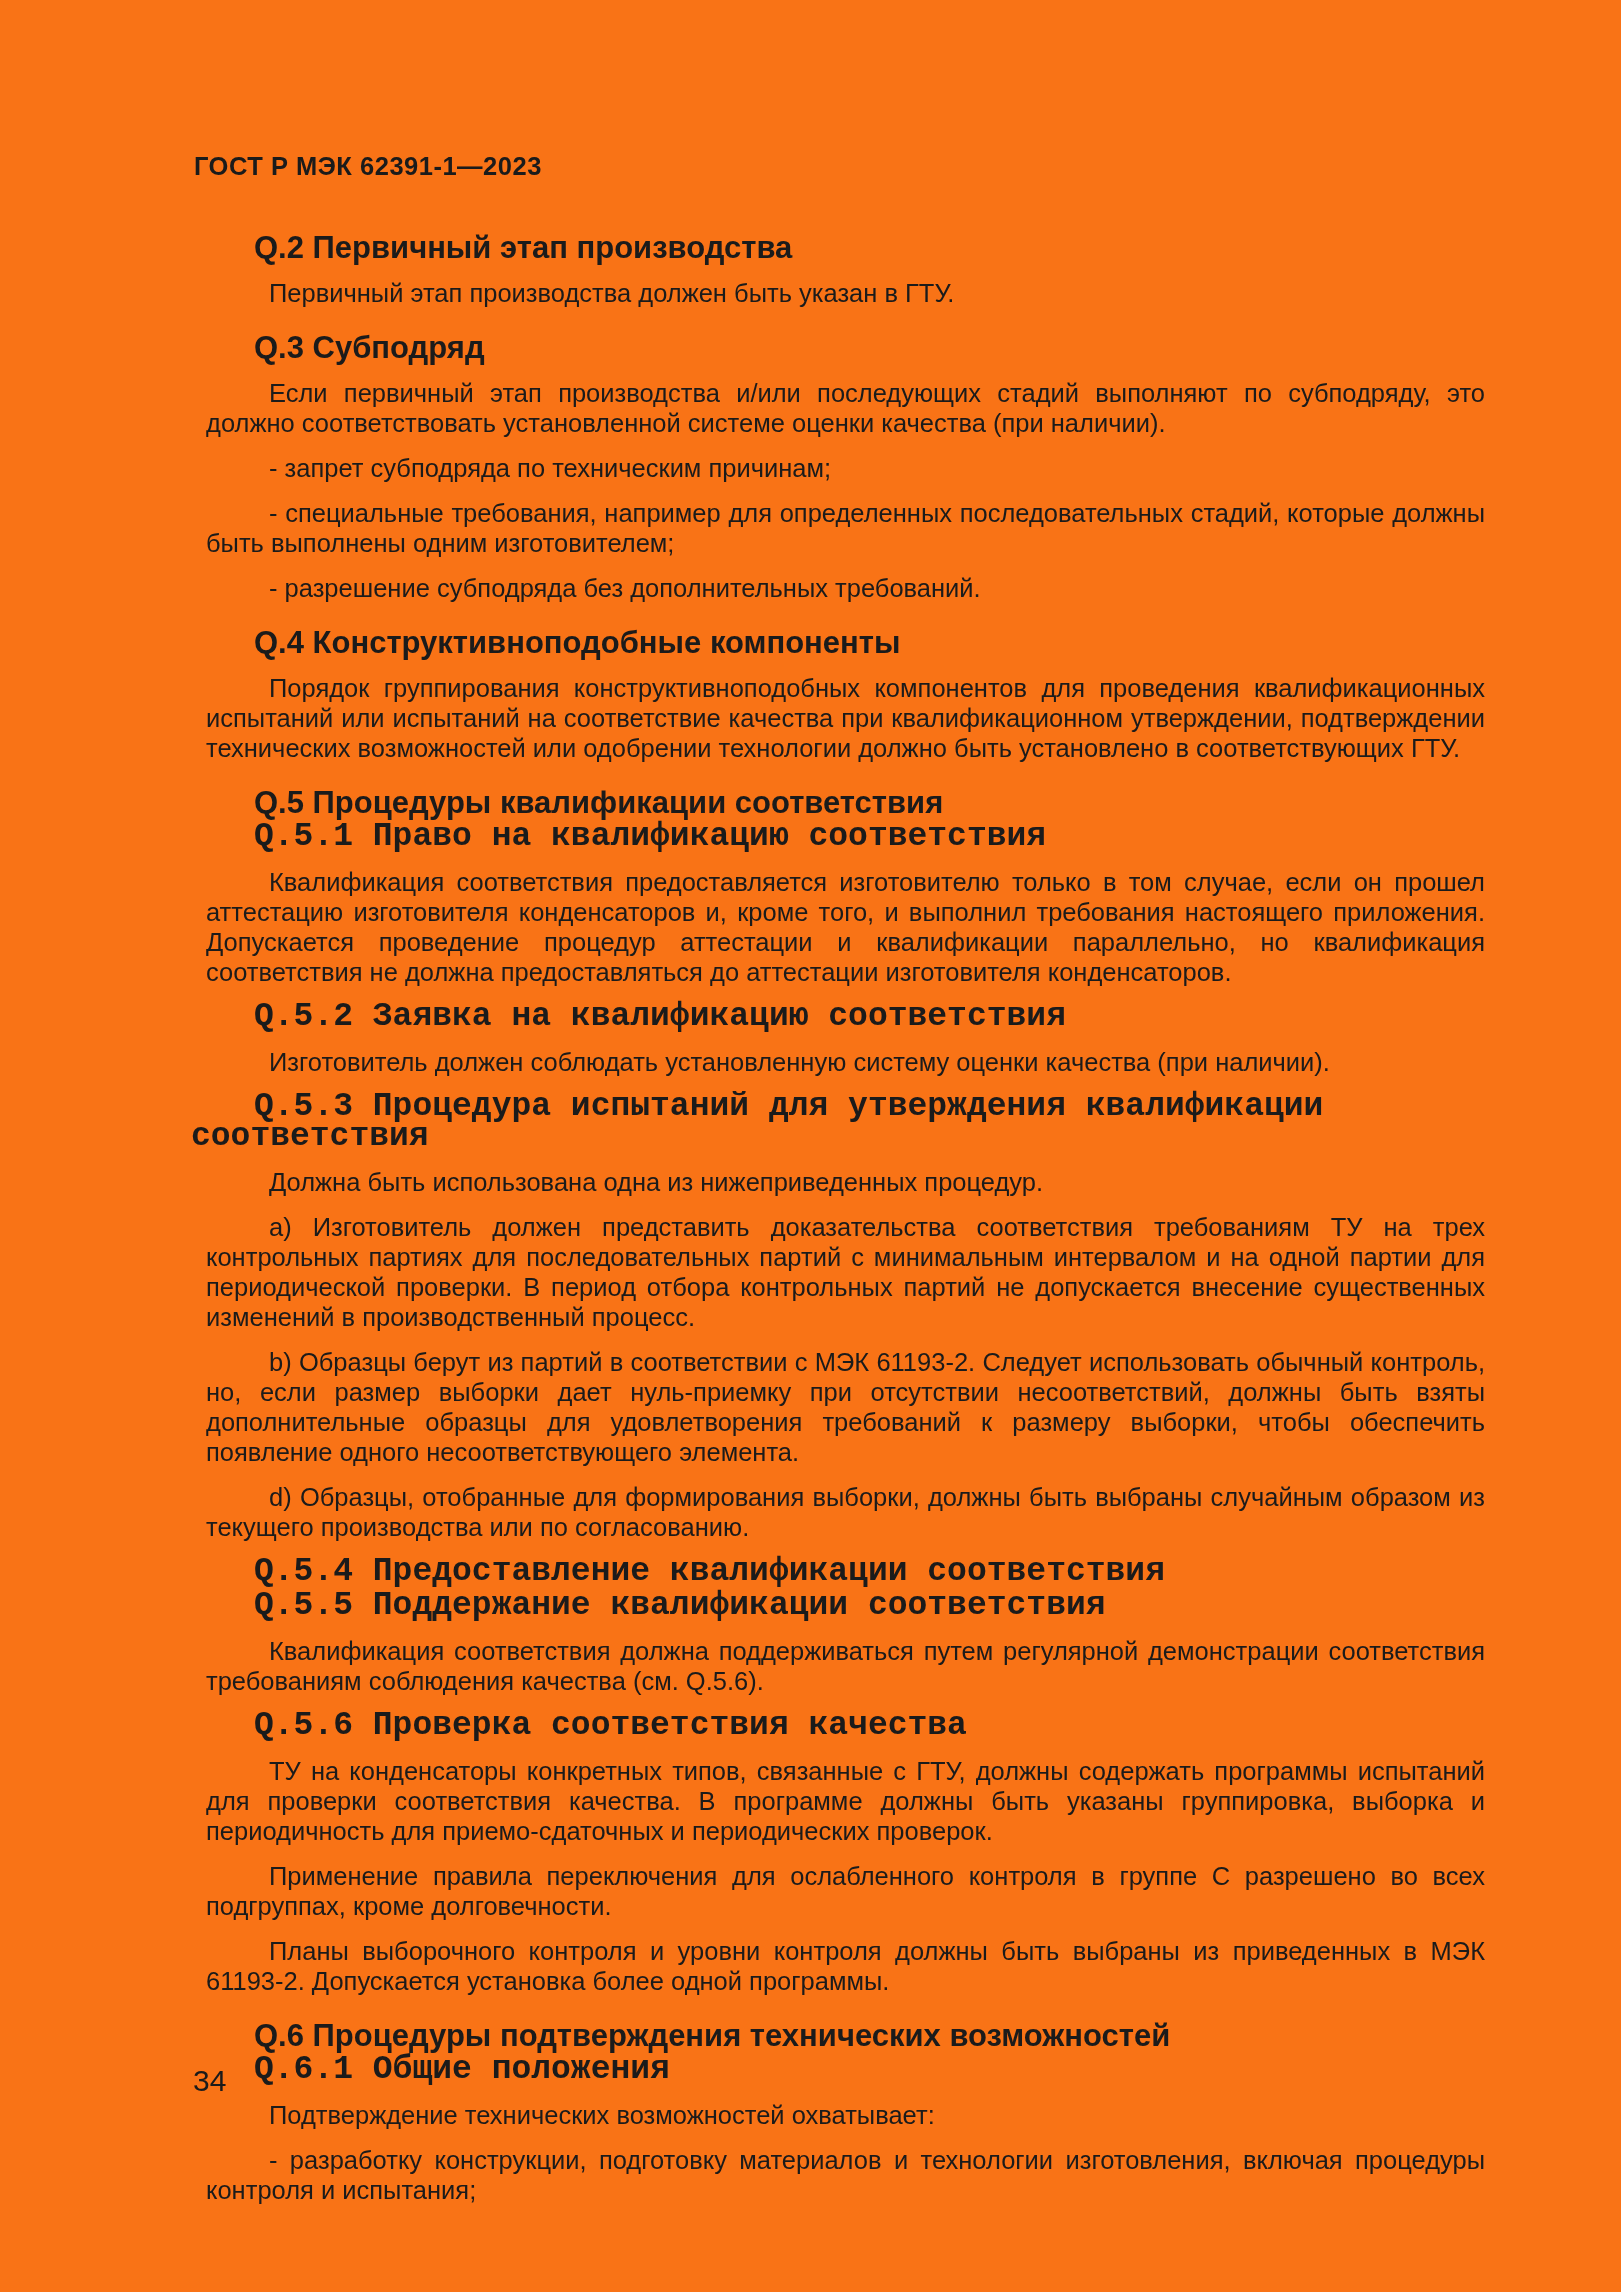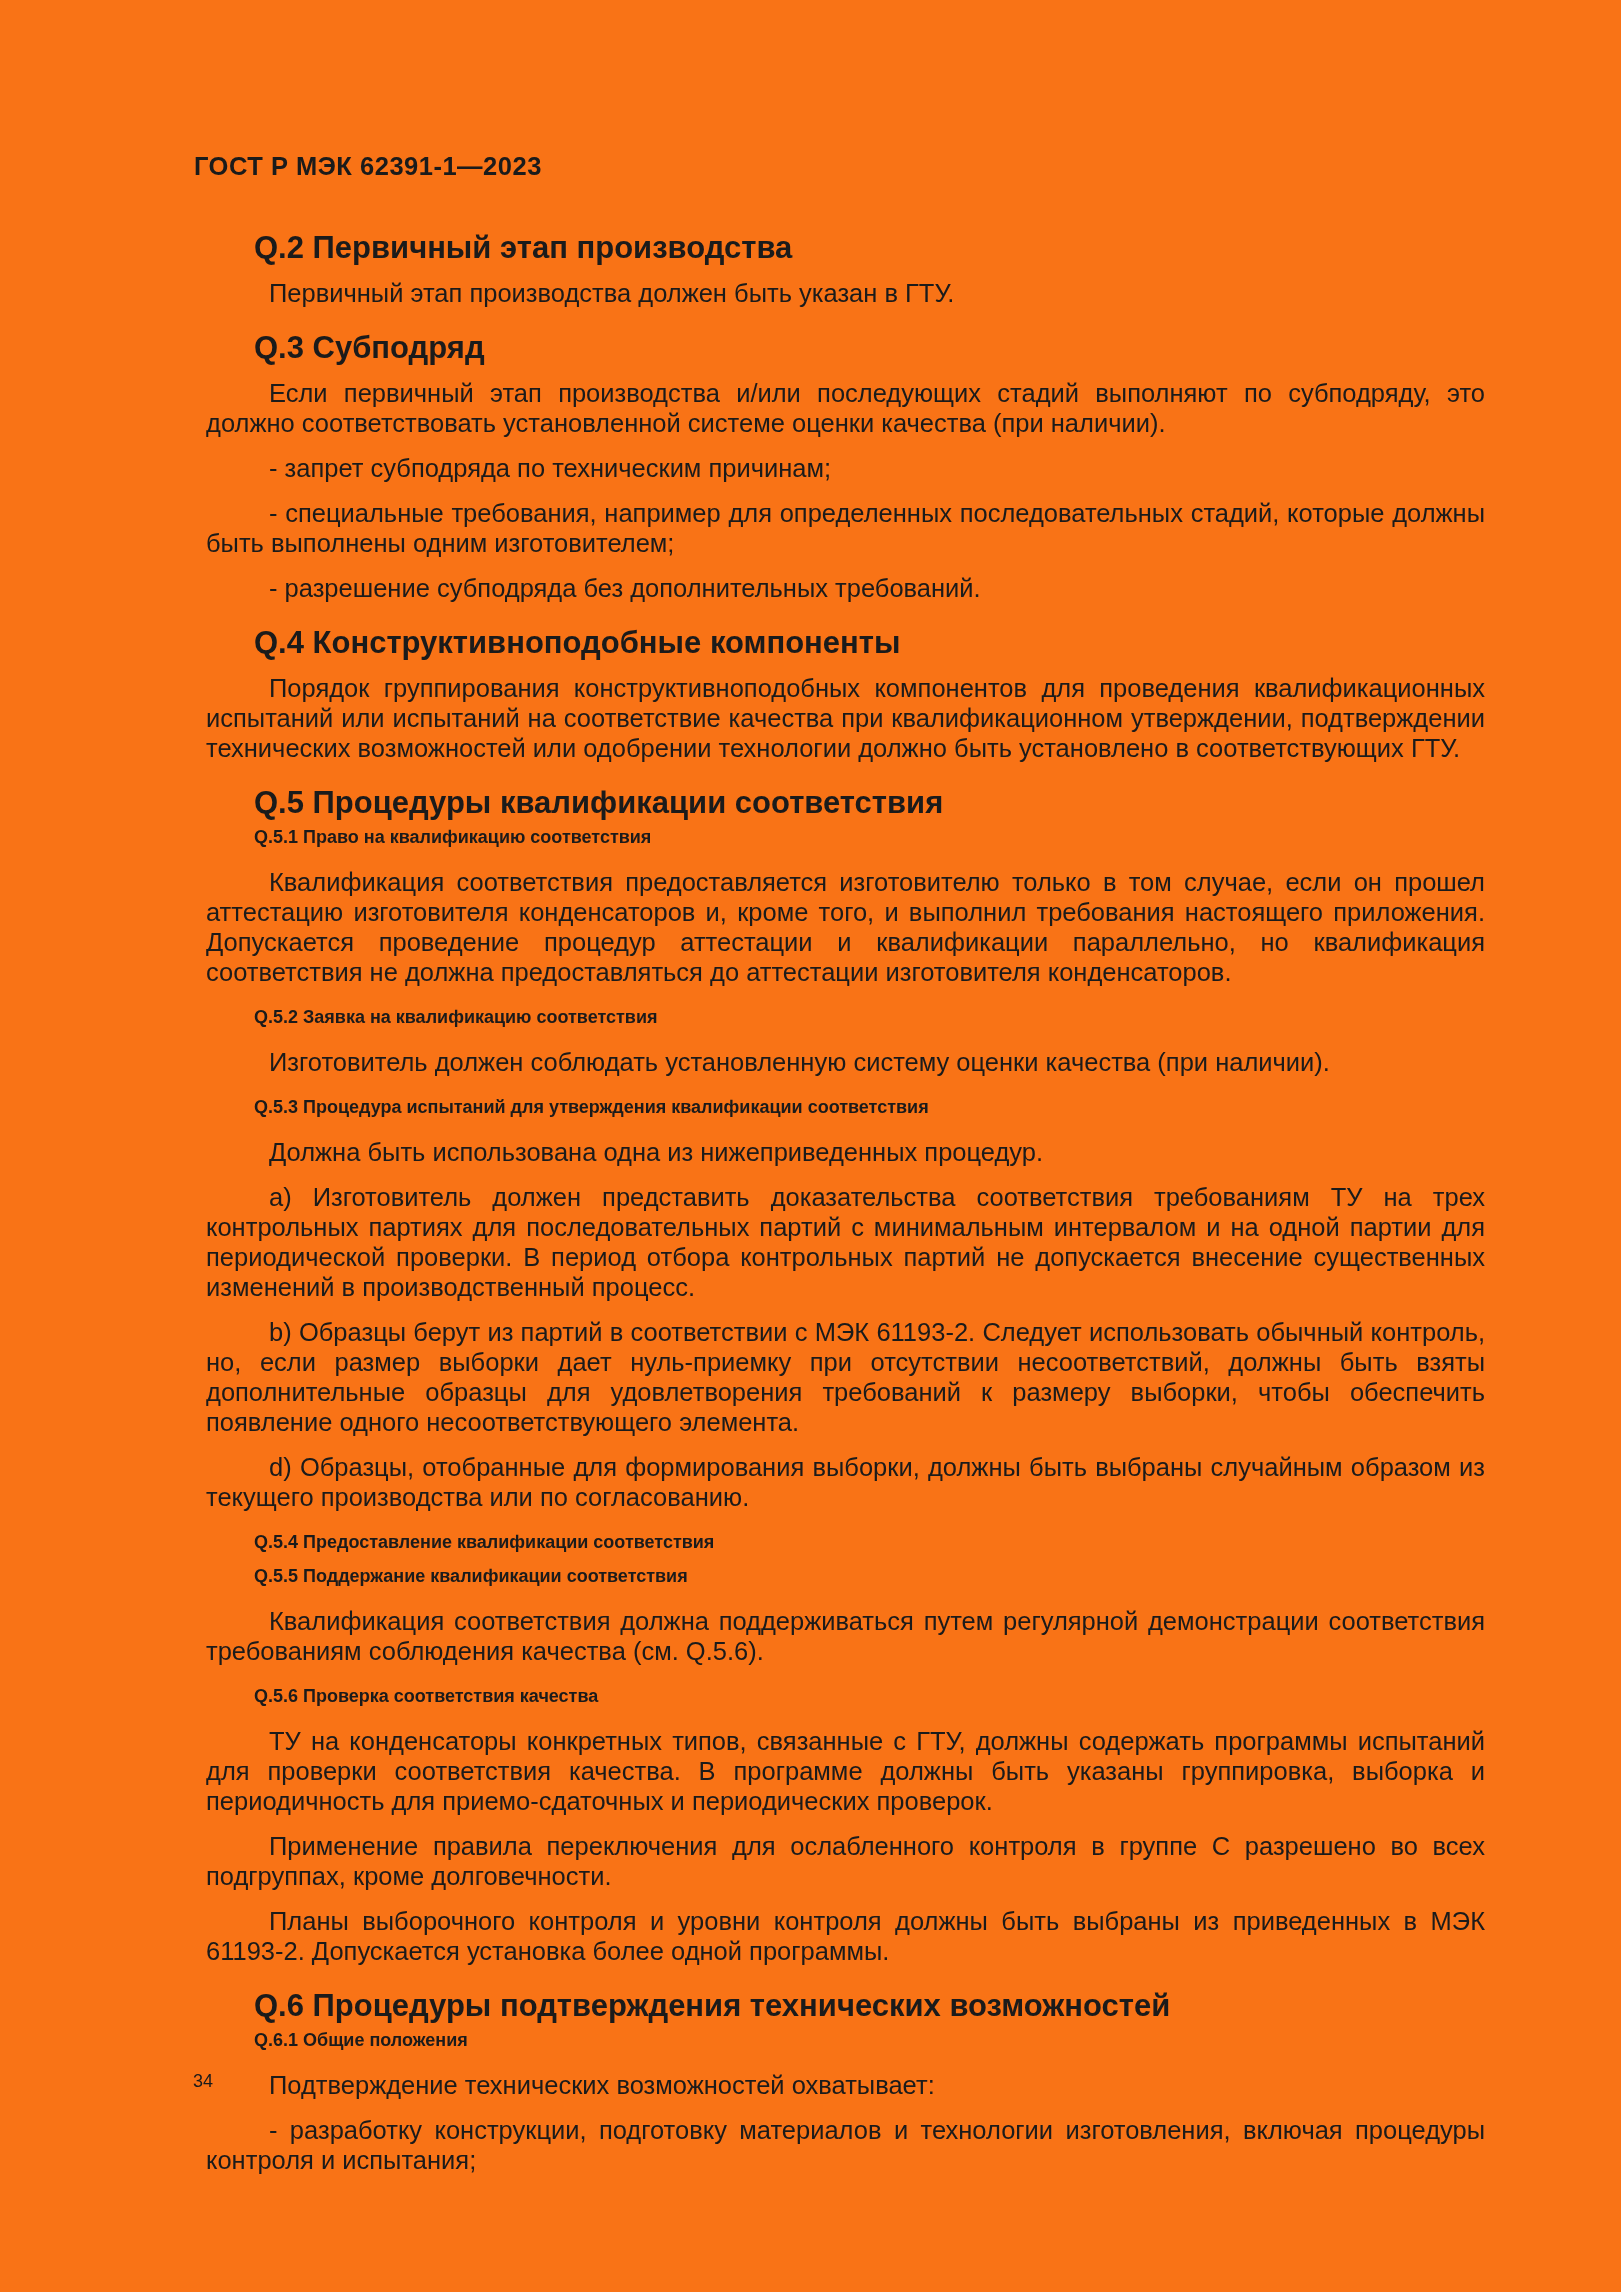--- a/index.html
+++ b/index.html
@@ -35,30 +35,31 @@
     text-align: justify;
   }
   .h-main {
     margin: 25px 0 2px 0;
     font-size: 31px;
     font-weight: 700;
     text-indent: 63px;
   }
   .h-sub {
     margin: 3.9px 0 0 0;
-    font-size: 18px;
+    font-size: 33px;
     font-weight: 700;
     text-indent: 63px;
+    font-family: Liberation Mono, monospace;
   }
   .doc-body > :first-child { margin-top: 0; }
   .page-number {
     position: absolute;
     left: 193px;
     top: 2066px;
-    font-size: 18px;
+    font-size: 30px;
     text-align: right;
   }
 </style>
 </head>
 <body>
 
 <div class="page">
   <div class="running-header">ГОСТ Р МЭК 62391-1—2023</div>
 
   <main class="doc-body">

